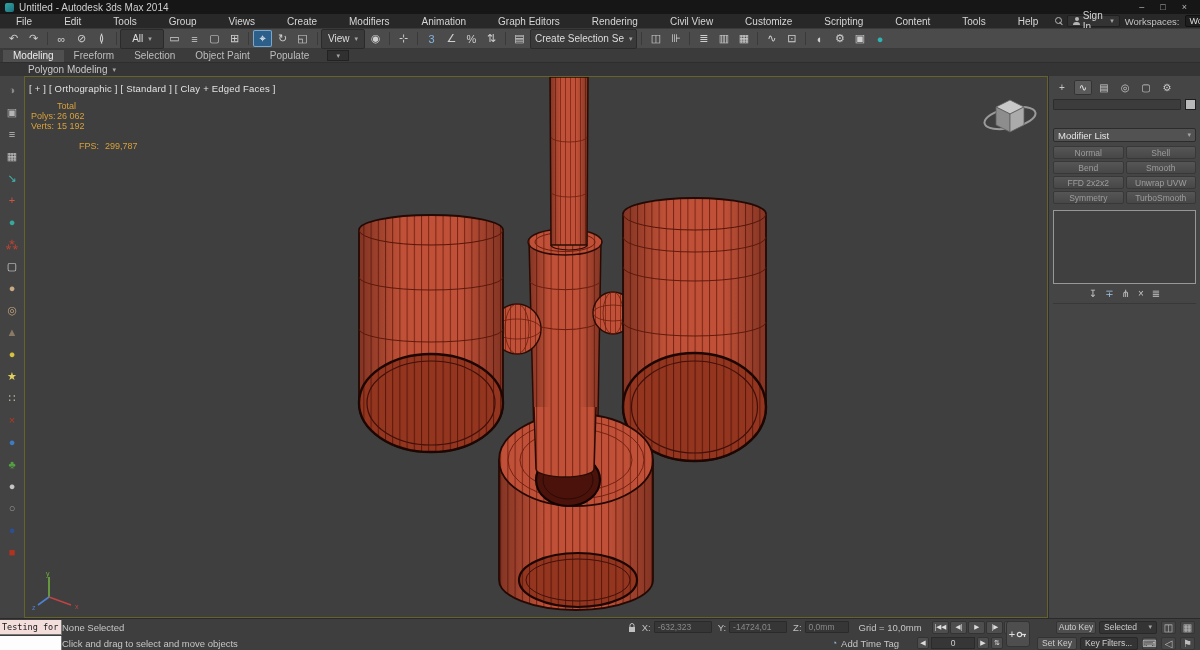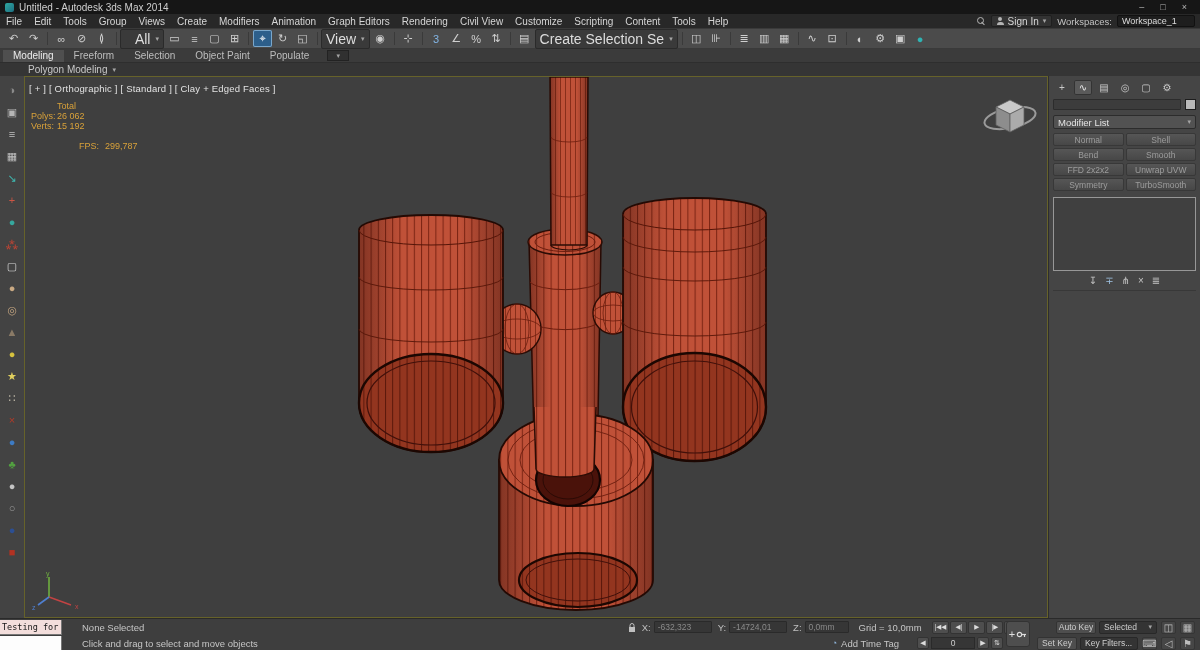--- a/index.html
+++ b/index.html
@@ -10,41 +10,41 @@
   
   .titlebar { height:14px; background:#161616; display:flex; align-items:center; padding:0 5px; gap:5px; flex:none; }
   .applogo { width:9px; height:9px; background:linear-gradient(135deg,#2fa8a0,#1d6f82); border-radius:2px; flex:none; }
   .titletext { color:#cfcfcf; font-size:10px; white-space:nowrap; }
   .winbtns { margin-left:auto; display:flex; gap:16px; color:#b8b8b8; font-size:9px; padding-right:8px; }
   .winbtns span { cursor:default; }
 
   
   .menubar { height:14px; background:#282828; display:flex; align-items:center; font-size:10px; color:#d6d6d6; flex:none; }
   .menus { display:flex; height:100%; align-items:center; }
-  .menu { padding:0 6px; white-space:nowrap; }
+  .menu { padding:0 16px; white-space:nowrap; }
   .mb-right { margin-left:auto; display:flex; align-items:center; gap:5px; padding-right:5px; }
   .search-icon { width:10px; height:10px; position:relative; display:inline-block; }
   .search-icon::before { content:""; position:absolute; width:5px; height:5px; border:1px solid #b5b5b5; border-radius:50%; left:1px; top:1px; }
   .search-icon::after { content:""; position:absolute; width:4px; height:1px; background:#b5b5b5; transform:rotate(45deg); left:5px; top:7px; }
   .signin-box { display:flex; align-items:center; gap:4px; background:#333; border:1px solid #1f1f1f; height:12px; padding:0 5px; border-radius:2px; }
   .person-icon { width:7px; height:8px; position:relative; display:inline-block; }
   .person-icon::before { content:""; position:absolute; width:4px; height:4px; border-radius:50%; background:#b5b5b5; left:1.5px; top:0; }
   .person-icon::after { content:""; position:absolute; width:7px; height:3px; border-radius:3px 3px 0 0; background:#b5b5b5; left:0; bottom:0; }
   .caret { font-size:7px; color:#a5a5a5; }
   .ws-label { color:#c4c4c4; font-size:9.5px; }
   .ws-dd { display:flex; align-items:center; justify-content:space-between; width:78px; height:12px; background:#1e1e1e; border:1px solid #111; color:#dcdcdc; font-size:9px; padding:0 4px; border-radius:2px;gap:44px; }
 
   
   .toolbar { height:21px; background:#4b4b4b; border-top:1px solid #3a3a3a; border-bottom:1px solid #3a3a3a; display:flex; align-items:center; padding:0 4px; gap:1px; flex:none; }
   .tbi { position:relative; min-width:19px; height:17px; display:flex; align-items:center; justify-content:center; color:#cfcfcf; font-size:11px; border-radius:2px; }
   .tbi .v:empty, .tbi .g:empty { display:none; }
   .tbi.gs { margin-left:8px; }
   .tbi.gs::before { content:""; position:absolute; left:-5px; top:2px; height:13px; width:1px; background:#3a3a3a; }
   .tbi.active { background:#2d5f8b; box-shadow:inset 0 0 0 1px #7aa7cb; color:#fff; }
-  .tbi.dd { background:#3a3a3a; border:1px solid #2a2a2a; height:20px; font-size:14px; padding:0 4px; gap:5px; justify-content:flex-end; color:#ddd; min-width:44px; }
+  .tbi.dd { background:#3a3a3a; border:1px solid #2a2a2a; height:20px; font-size:10px; padding:0 4px; gap:5px; justify-content:center; color:#ddd; min-width:44px; }
   .tbi.dd::after { content:"▾"; font-size:7px; color:#a5a5a5; }
   .tbi.wide { min-width:92px; }
   .tbi .v { white-space:nowrap; }
 
   
   .ribbontabs { height:13px; background:#3b3b3b; display:flex; align-items:flex-end; padding-left:3px; font-size:10px; color:#bdbdbd; flex:none; }
   .rtab { padding:0 10px 1px; white-space:nowrap; }
   .rtab.active { background:#4f4f4f; color:#ececec; }
   .ribbon-dd { width:22px; height:11px; background:#303030; border:1px solid #222; margin:0 0 1px 8px; display:flex; align-items:center; justify-content:center; font-size:7px; color:#a5a5a5; }
   .ribbonpanel { height:14px; background:#353535; border-top:1px solid #2e2e2e; color:#c8c8c8; font-size:10px; display:flex; align-items:center; padding-left:28px; gap:5px; flex:none; }
@@ -66,34 +66,34 @@
   .axisgizmo { position:absolute; left:6px; bottom:6px; z-index:3; }
 
   
   .cmdpanel { flex:1; background:#454545; border-left:1px solid #2e2e2e; padding:3px 4px; font-size:10px; }
   .cp-tabs { display:flex; gap:3px; height:16px; align-items:center; color:#c9c9c9; }
   .cp-tab { width:18px; height:15px; display:flex; align-items:center; justify-content:center; font-size:10px; border-radius:2px; }
   .cp-tab.active { background:#5a5a5a; box-shadow:inset 0 0 0 1px #333; color:#eee; }
   .cp-name { display:flex; gap:4px; margin-top:4px; align-items:center; }
   .namefield { flex:1; height:11px; background:#3c3c3c; border:1px solid #2c2c2c; border-radius:1px; }
   .swatch { width:11px; height:11px; background:#b9b9b9; border:1px solid #1d1d1d; flex:none; }
-  .modlist { margin-top:5px; height:14px; background:#525252; border:1px solid #2c2c2c; display:flex; align-items:center; justify-content:space-between; padding:0 4px; color:#e4e4e4; font-size:9.5px; border-radius:2px; }
+  .modlist { margin-top:18px; height:14px; background:#525252; border:1px solid #2c2c2c; display:flex; align-items:center; justify-content:space-between; padding:0 4px; color:#e4e4e4; font-size:9.5px; border-radius:2px; }
   .modlist .caret { font-size:7px; }
   .modbtns { margin-top:4px; display:grid; grid-template-columns:1fr 1fr; gap:2px; }
   .modbtn { height:13px; background:linear-gradient(#565656,#474747); border:1px solid #383838; border-radius:2px; color:#9d9d9d; font-size:8.5px; display:flex; align-items:center; justify-content:center; white-space:nowrap; overflow:hidden; }
   .stackbox { margin-top:6px; height:74px; background:#404040; border:1px solid #979797; }
   .stackicons { margin-top:4px; display:flex; gap:8px; justify-content:center; color:#c4c4c4; font-size:10px; border-bottom:1px solid #383838; padding-bottom:4px; }
 
   
   .statusbar { height:32px; background:#3e3e3e; border-top:1px solid #2a2a2a; font-size:9.5px; color:#c6c6c6; flex:none; position:relative; }
   .srow { height:16px; display:flex; align-items:center; }
   .listener { width:62px; height:15px; border-right:1px solid #777; border-bottom:1px solid #777; color:#161616; font-family:"DejaVu Sans Mono", monospace; font-size:8.5px; padding-left:2px; display:flex; align-items:center; flex:none; white-space:nowrap; overflow:hidden; }
   .listener.pink { background:#f3dedc; }
   .listener.white { background:#fdfdfd; }
-  .selstatus, .prompt { margin-left:20px; white-space:nowrap; }
+  .selstatus, .prompt { margin-left:0; white-space:nowrap; }
   .flex1 { flex:1; }
   .lockicon { margin-right:5px; display:flex; }
   .coord { display:flex; align-items:center; gap:3px; margin-right:6px; }
   .coord b { font-weight:normal; color:#c0c0c0; }
   .cfield { width:58px; height:12px; background:#363636; border:1px solid #2a2a2a; color:#8a8a8a; font-size:8.5px; display:flex; align-items:center; padding:0 3px; border-radius:1px; white-space:nowrap; overflow:hidden; }
   .cfield.sm { width:44px; }
   .gridlabel { margin:0 10px 0 4px; white-space:nowrap; }
   .playback { display:flex; gap:1px; margin-right:34px; }
   .pbtn { min-width:17px; height:13px; background:#4e4e4e; border:1px solid #333; border-radius:2px; color:#dcdcdc; font-size:6.5px; display:flex; align-items:center; justify-content:center; padding:0 2px; white-space:nowrap; }
   .keybtn { position:absolute; right:170px; bottom:3px; width:24px; height:26px; background:#4e4e4e; border:1px solid #333; border-radius:3px; display:flex; align-items:center; justify-content:center; gap:1px; color:#e0e0e0; font-size:11px; z-index:2; }

